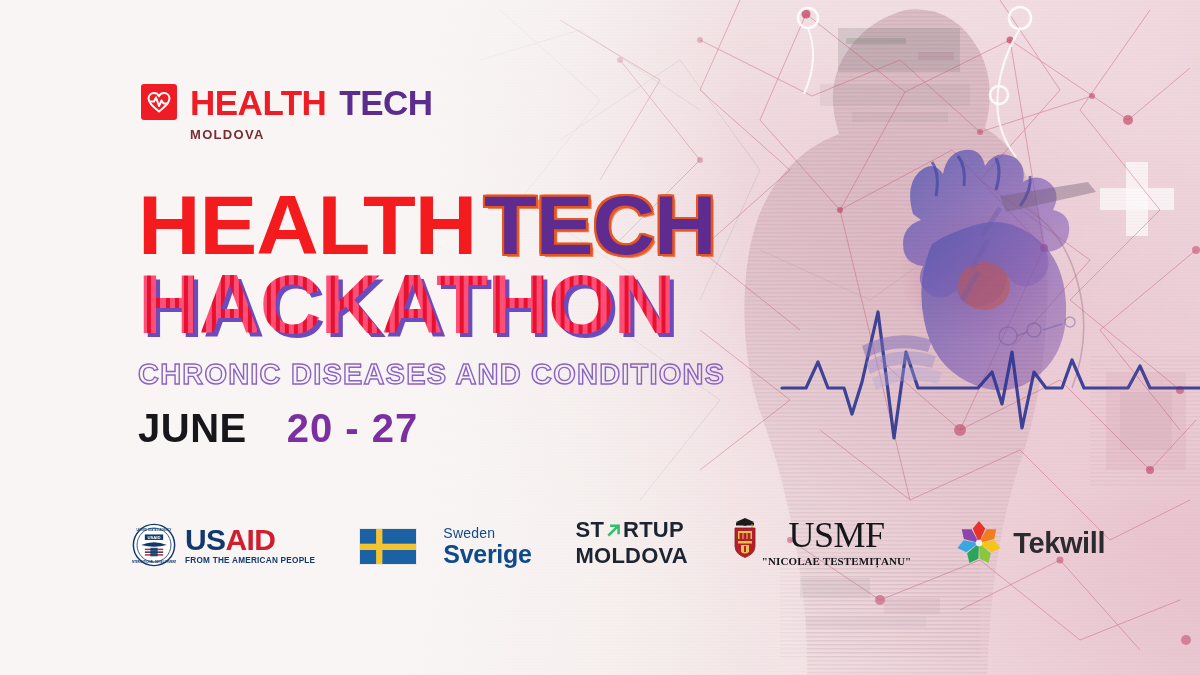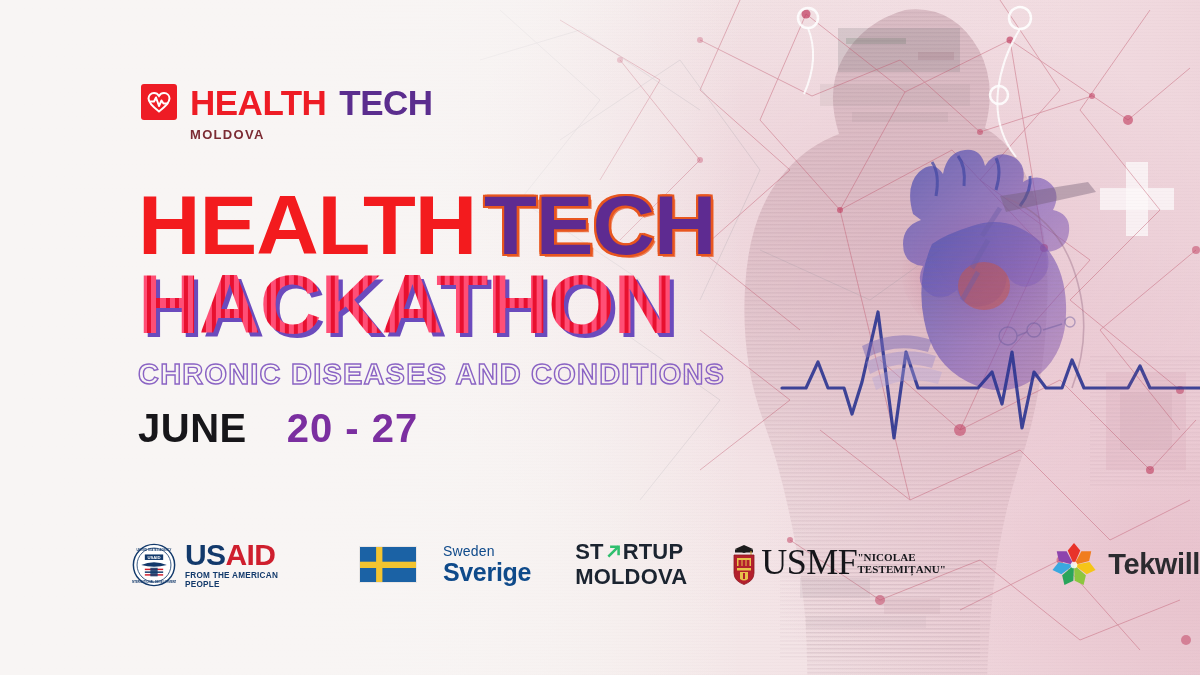--- a/index.html
+++ b/index.html
@@ -114,22 +114,22 @@
   .dateline {
     margin-top:19px;
     display:flex; align-items:baseline; gap:40px;
     font-size:40px; font-weight:800; letter-spacing:0.5px; line-height:1;
   }
   .d-month { color:#17161a; }
   .d-days  { color:#7b2fa0; letter-spacing:1px; }
 
   
   .sponsors {
-    position:absolute; left:132px; top:540px;
-    display:flex; align-items:center; gap:44px;
+    position:absolute; left:132px; top:517px;
+    display:flex; align-items:flex-end; gap:44px;
   }
   .sp { display:flex; align-items:center; }
 
   
   .usaid { gap:9px; }
   .usaid-seal { width:44px; height:44px; flex:none; }
   .usaid-txt { display:flex; flex-direction:column; gap:1px; }
   .usaid-word { font-size:30px; font-weight:700; line-height:1; letter-spacing:-0.6px; }
   .usaid-word .us { color:#12396b; }
   .usaid-word .aid { color:#cf1f2e; }
@@ -144,21 +144,21 @@
 
   
   .startup { flex-direction:column; align-items:flex-start; line-height:1.02; }
   .su-1 { font-size:22px; font-weight:800; color:#1b2430; letter-spacing:0.2px; display:flex; align-items:center; }
   .su-1 .arrow { display:inline-flex; margin:0 1px; }
   .su-2 { font-size:22px; font-weight:800; color:#1b2430; letter-spacing:0.2px; margin-top:3px; }
 
   
   .usmf { gap:4px; align-items:flex-start; }
   .usmf-crest { width:26px; height:40px; flex:none; margin-top:1px; }
-  .usmf-txt { display:flex; flex-direction:row; align-items:center; }
+  .usmf-txt { display:flex; flex-direction:column; align-items:center; }
   .usmf-word {
     font-family:"Liberation Serif", serif;
     font-size:36px; font-weight:400; color:#15161a; line-height:1; letter-spacing:-0.5px;
   }
   .usmf-sub {
     font-family:"Liberation Serif", serif;
     font-size:11px; font-weight:700; color:#15161a; letter-spacing:0.1px; margin-top:2px;
   }
 
   

